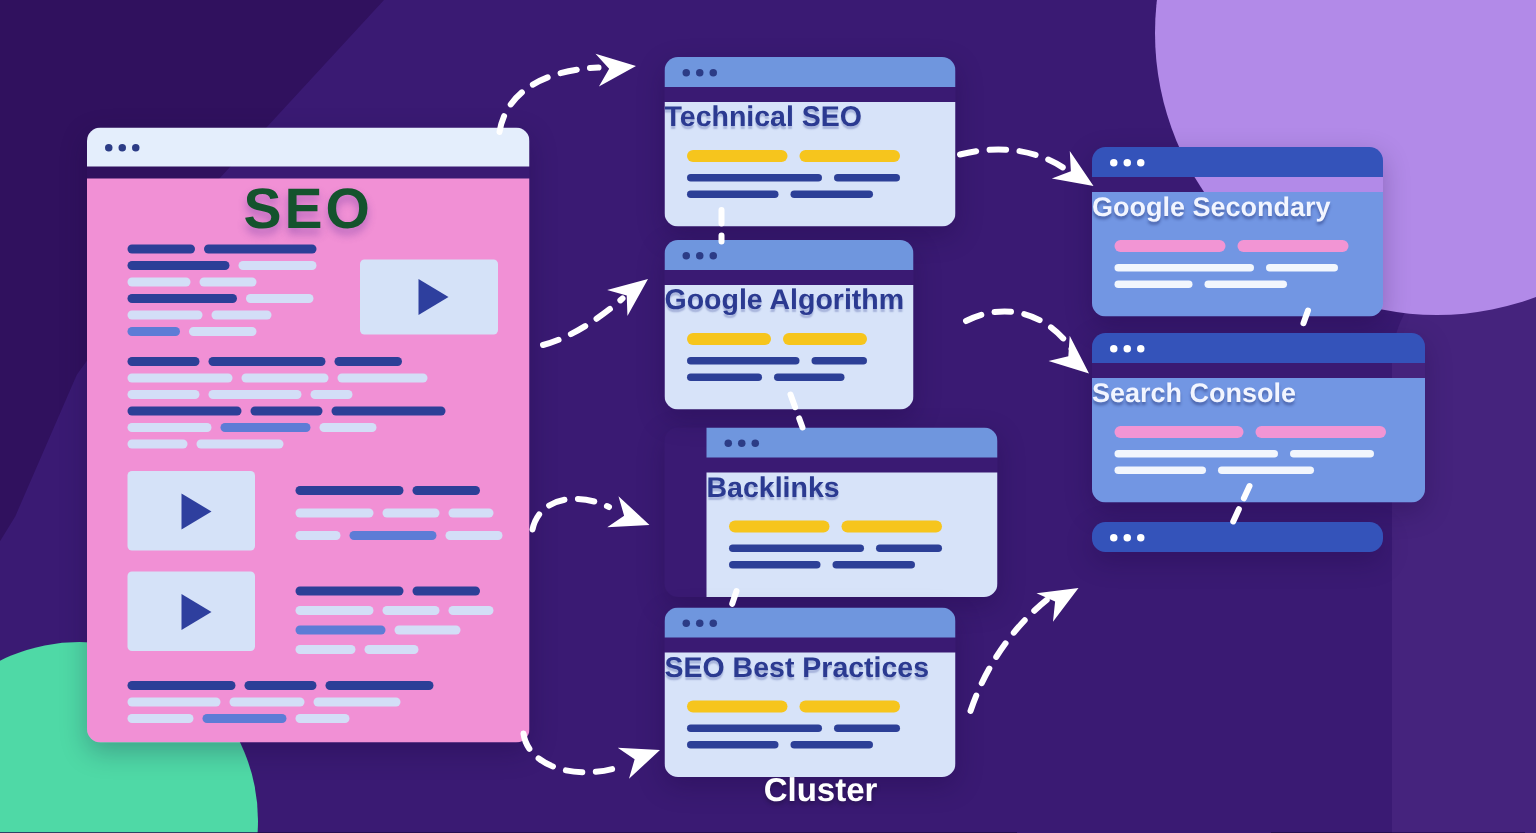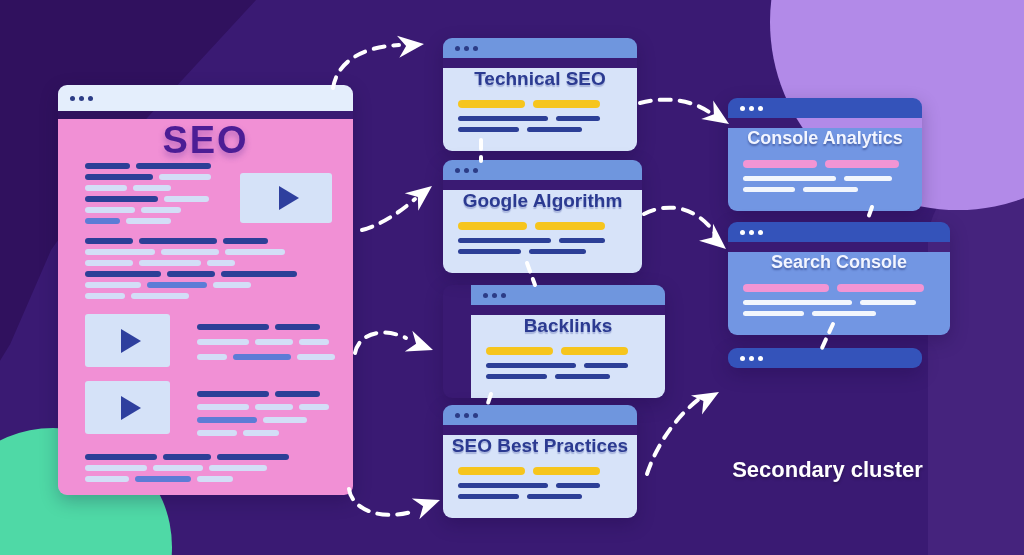--- a/index.html
+++ b/index.html
@@ -31,40 +31,40 @@
   .tbar{display:flex;align-items:center;padding-left:12px;}
   .dots{display:flex;gap:4px;}
   .dots i{width:5px;height:5px;border-radius:50%;display:block;}
   .dots.dark i{background:var(--dot_dark,#2c3c86);}
   .dots.light i{background:var(--dot_light,#fff);}
   
   .pillar .tbar{height:26px;background:var(--pillar_titlebar,#e4eefc);}
   .pillar-body{position:relative;width:100%;height:376px;background:var(--pillar_body,#f190d5);}
   .pillar-title{
     margin-top:8px;text-align:center;font-size:38px;font-weight:bold;letter-spacing:2px;
-    color:#4c1d95;text-shadow:0 4px 6px rgba(110,55,160,.45);
+    color:#14532d;text-shadow:0 4px 6px rgba(110,55,160,.45);
   }
   .prow{position:absolute;display:flex;gap:6px;}
   .bar{height:6px;border-radius:3px;flex:none;}
   .bar.navy{background:var(--bar_navy,#2c3f97);}
   .bar.med{background:var(--bar_medium,#5d7cd6);}
   .bar.lav{background:var(--bar_light,#d3def7);}
   .bar.yellow{background:var(--bar_yellow,#f6c51d);height:8px;border-radius:4px;}
   .bar.pink{background:var(--bar_pink,#f295d4);height:8px;border-radius:4px;}
   .bar.white{background:var(--bar_white,#f2f6fd);height:5px;}
   .video{position:absolute;background:var(--video_bg,#d5e2f8);border-radius:3px;
     display:flex;align-items:center;justify-content:center;}
   .video b{width:0;height:0;border-left:20px solid var(--video_play,#2e3f9e);
     border-top:12px solid transparent;border-bottom:12px solid transparent;margin-left:6px;}
   
   .cluster .tbar{height:20px;background:var(--cluster_titlebar,#6f96de);}
   .cluster .wbody{background:var(--cluster_body,#d7e3f9);height:83px;}
   .secondary .tbar{height:20px;background:var(--secondary_titlebar,#3453ba);}
   .secondary .wbody{background:var(--secondary_body,#7296e3);height:83px;}
-  .wtitle{margin-top:10px;height:24px;text-align:center;font-weight:bold;}
+  .wtitle{margin-top:10px;height:24px;font-weight:bold;}
   .cluster .wtitle{font-size:19px;color:var(--title_navy,#2b3a91);
     text-shadow:0 2px 1px rgba(43,58,145,.28);}
   .secondary .wtitle{font-size:18px;color:var(--title_white,#f2f5ff);
     text-shadow:0 2px 2px rgba(25,35,100,.45);}
   .wbars{margin-top:8px;}
   .crow{display:flex;gap:8px;margin:0 15px 6px;}
   .crow .bar{height:5px;}
   .crow .bar.yellow,.crow .bar.pink{height:8px;margin-bottom:2px;}
   
   .label{position:absolute;color:var(--label_white,#fff);font-weight:bold;text-align:center;
@@ -228,21 +228,21 @@
               <span class="bar navy" style="width: 55%;"></span>
               <span class="bar navy" style="width: 27%;"></span>
             </div>
             <div class="crow">
               <span class="bar navy" style="width: 37%;"></span>
               <span class="bar navy" style="width: 34%;"></span>
             </div>
           </div>
         </div>
       </div>
-      <div class="window cluster" style="left: 443px; top: 160px; width: 199px;">
+      <div class="window cluster" style="left: 443px; top: 160px; width: 166px;">
         <div class="tbar">
           <span class="dots dark">
             <i></i>
             <i></i>
             <i></i>
           </span>
         </div>
         <div class="wbody">
           <div class="wtitle">Google Algorithm</div>
           <div class="wbars">
@@ -315,21 +315,21 @@
       </div>
       <div class="window secondary" style="left: 728px; top: 98px; width: 194px;">
         <div class="tbar">
           <span class="dots light">
             <i></i>
             <i></i>
             <i></i>
           </span>
         </div>
         <div class="wbody">
-          <div class="wtitle">Console Analytics</div>
+          <div class="wtitle">Google Secondary</div>
           <div class="wbars">
             <div class="crow">
               <span class="bar pink" style="width: 45%;"></span>
               <span class="bar pink" style="width: 45%;"></span>
             </div>
             <div class="crow">
               <span class="bar white" style="width: 57%;"></span>
               <span class="bar white" style="width: 29%;"></span>
             </div>
             <div class="crow">
@@ -369,21 +369,21 @@
         <div class="tbar">
           <span class="dots light">
             <i></i>
             <i></i>
             <i></i>
           </span>
         </div>
       </div>
     </div>
 
-  <div class="label secondary-label">Secondary cluster</div>
+  <div class="label cluster-label">Cluster</div>
 
   <svg class="arrows" viewBox="0 0 1024 555" width="1024" height="555">
       <path d="M333,88 C337,63 360,47 399,45" fill="none" stroke="#ffffff" stroke-width="4" stroke-linecap="round" stroke-dasharray="11 9"></path>
       <polygon points="0,0 -26,11 -18,0 -26,-11" fill="#ffffff" transform="translate(424,44) rotate(-6)"></polygon>
       <path d="M362,230 C378,226 398,214 415,199" fill="none" stroke="#ffffff" stroke-width="4" stroke-linecap="round" stroke-dasharray="11 9"></path>
       <polygon points="0,0 -26,11 -18,0 -26,-11" fill="#ffffff" transform="translate(432,186) rotate(-38)"></polygon>
       <path d="M355,353 C359,333 383,327 406,338" fill="none" stroke="#ffffff" stroke-width="4" stroke-linecap="round" stroke-dasharray="11 9"></path>
       <polygon points="0,0 -26,11 -18,0 -26,-11" fill="#ffffff" transform="translate(433,350) rotate(20)"></polygon>
       <path d="M349,489 C352,511 384,521 414,511" fill="none" stroke="#ffffff" stroke-width="4" stroke-linecap="round" stroke-dasharray="11 9"></path>
       <polygon points="0,0 -26,11 -18,0 -26,-11" fill="#ffffff" transform="translate(440,500) rotate(-20)"></polygon>

